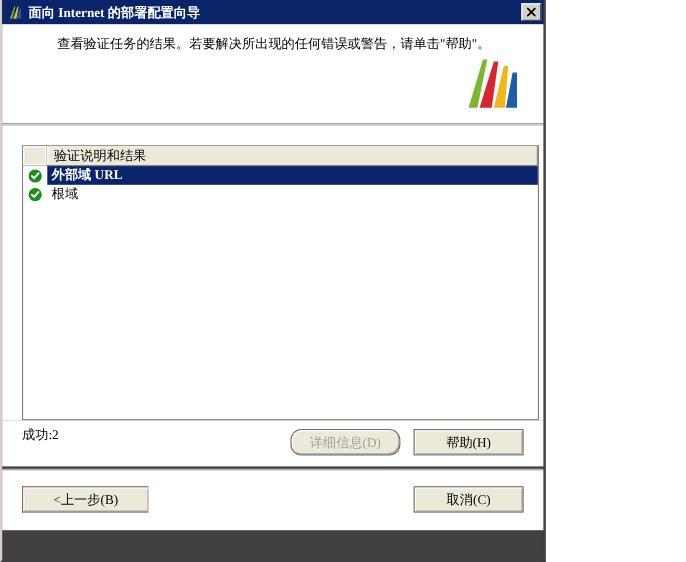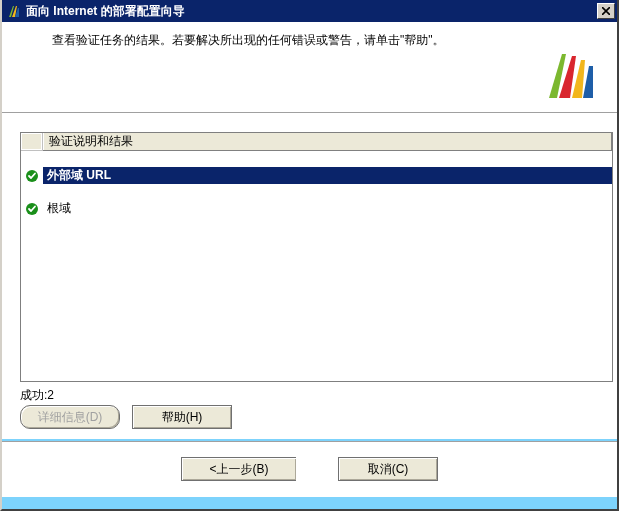--- a/index.html
+++ b/index.html
@@ -101,21 +101,20 @@
       padding: 1px 6px;
       background:#ece9d8;
       box-shadow: inset -1px -1px 0 #808080, inset 1px 1px 0 #fff;
     }
     .list-body { }
     .list-row {
       display: flex;
       align-items: center;
       height: 17px;
       font-size: 12px;
-      margin-top: 16px;
     }
     .row-icon {
       width: 22px;
       display:flex; align-items:center; justify-content:center;
     }
     .row-icon svg { display:block; }
     .row-text {
       flex:1;
       padding: 0 4px;
     }
@@ -123,21 +122,20 @@
       background: #0a246a;
       color: #fff;
       font-weight: bold;
     }
     .list-row.selected .row-icon { background:#fff; }
     .stats-row {
       display: flex;
       align-items: flex-start;
       padding: 6px 18px 10px 18px;
       background:#fff;
-      flex-direction:column;
     }
     .stats {
       font-size: 12px;
       line-height: 15px;
       flex:1;
     }
     .right-buttons {
       display:flex; gap: 12px;
       padding-top: 2px;
     }
@@ -159,36 +157,37 @@
       border-radius: 10px;
     }
     .bottom-sep {
       border-top: 1px solid #a0a0a0;
       border-bottom: 1px solid #fff;
       margin: 2px 0 0 0;
     }
     .bottom-bar {
       padding: 14px 18px 16px 18px;
       display:flex;
-      justify-content: center;
+      justify-content: space-between;
       gap: 14px;
       background:#fff;
     }
     .nav-buttons { display:flex; }
     .nav-buttons .btn.back { border-right: none; min-width: 115px;}
     .nav-buttons .btn.next { min-width: 115px; }
     .btn.cancel { min-width: 100px; margin-left: 28px;}
     .outer-frame {
       border-left: 2px solid #d4d0c8;
       border-top: 0;
       border-right: 2px solid #404040;
       border-bottom: 2px solid #404040;
       height: 511px;
-      width: 619px;
-      background:#7dd3fc;
+      width: 496px;
+      background:#404040;
+      font-family:Liberation Serif, serif;
     }
   </style>
 </head>
 <body>
 
 <div class="outer-frame">
 
   <div class="titlebar">
     <span class="titlebar-icon">
       <svg width="14" height="14" viewBox="0 0 14 14">

